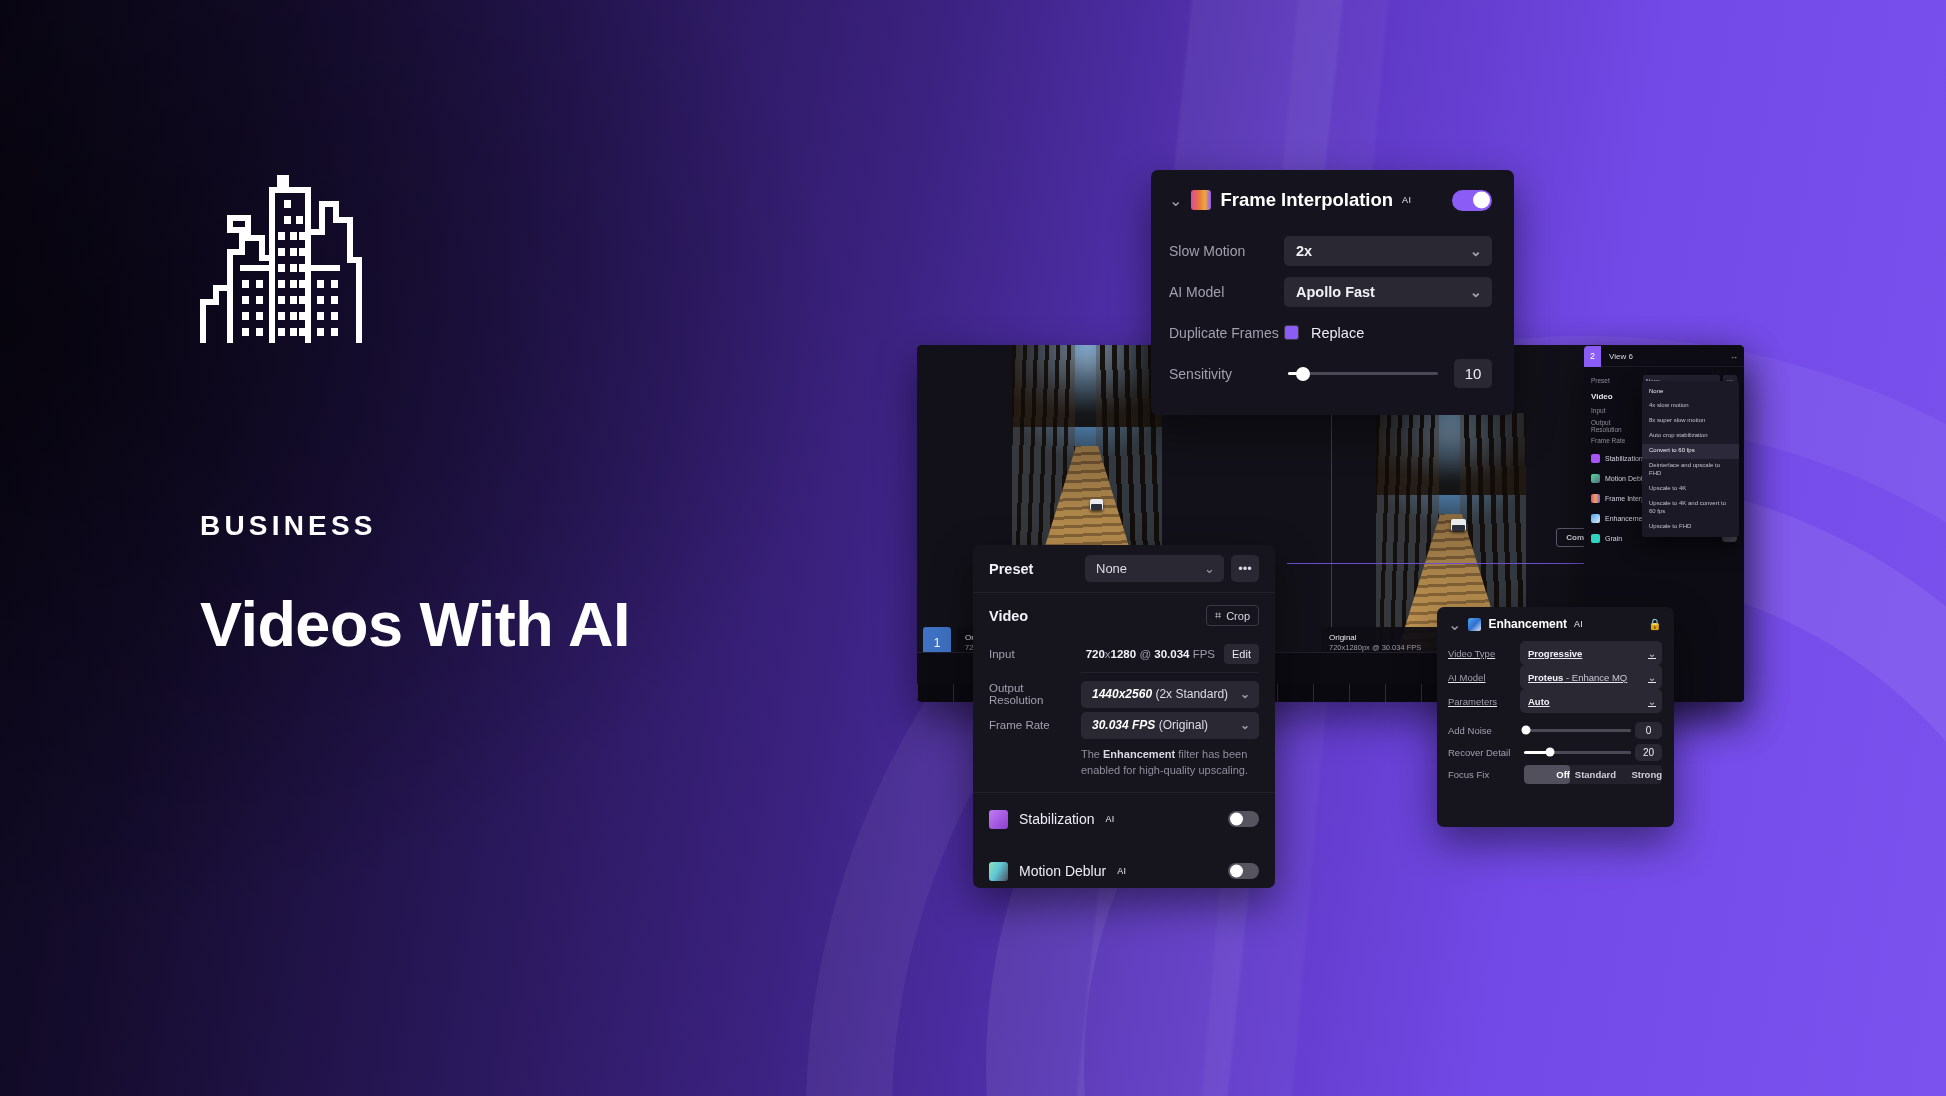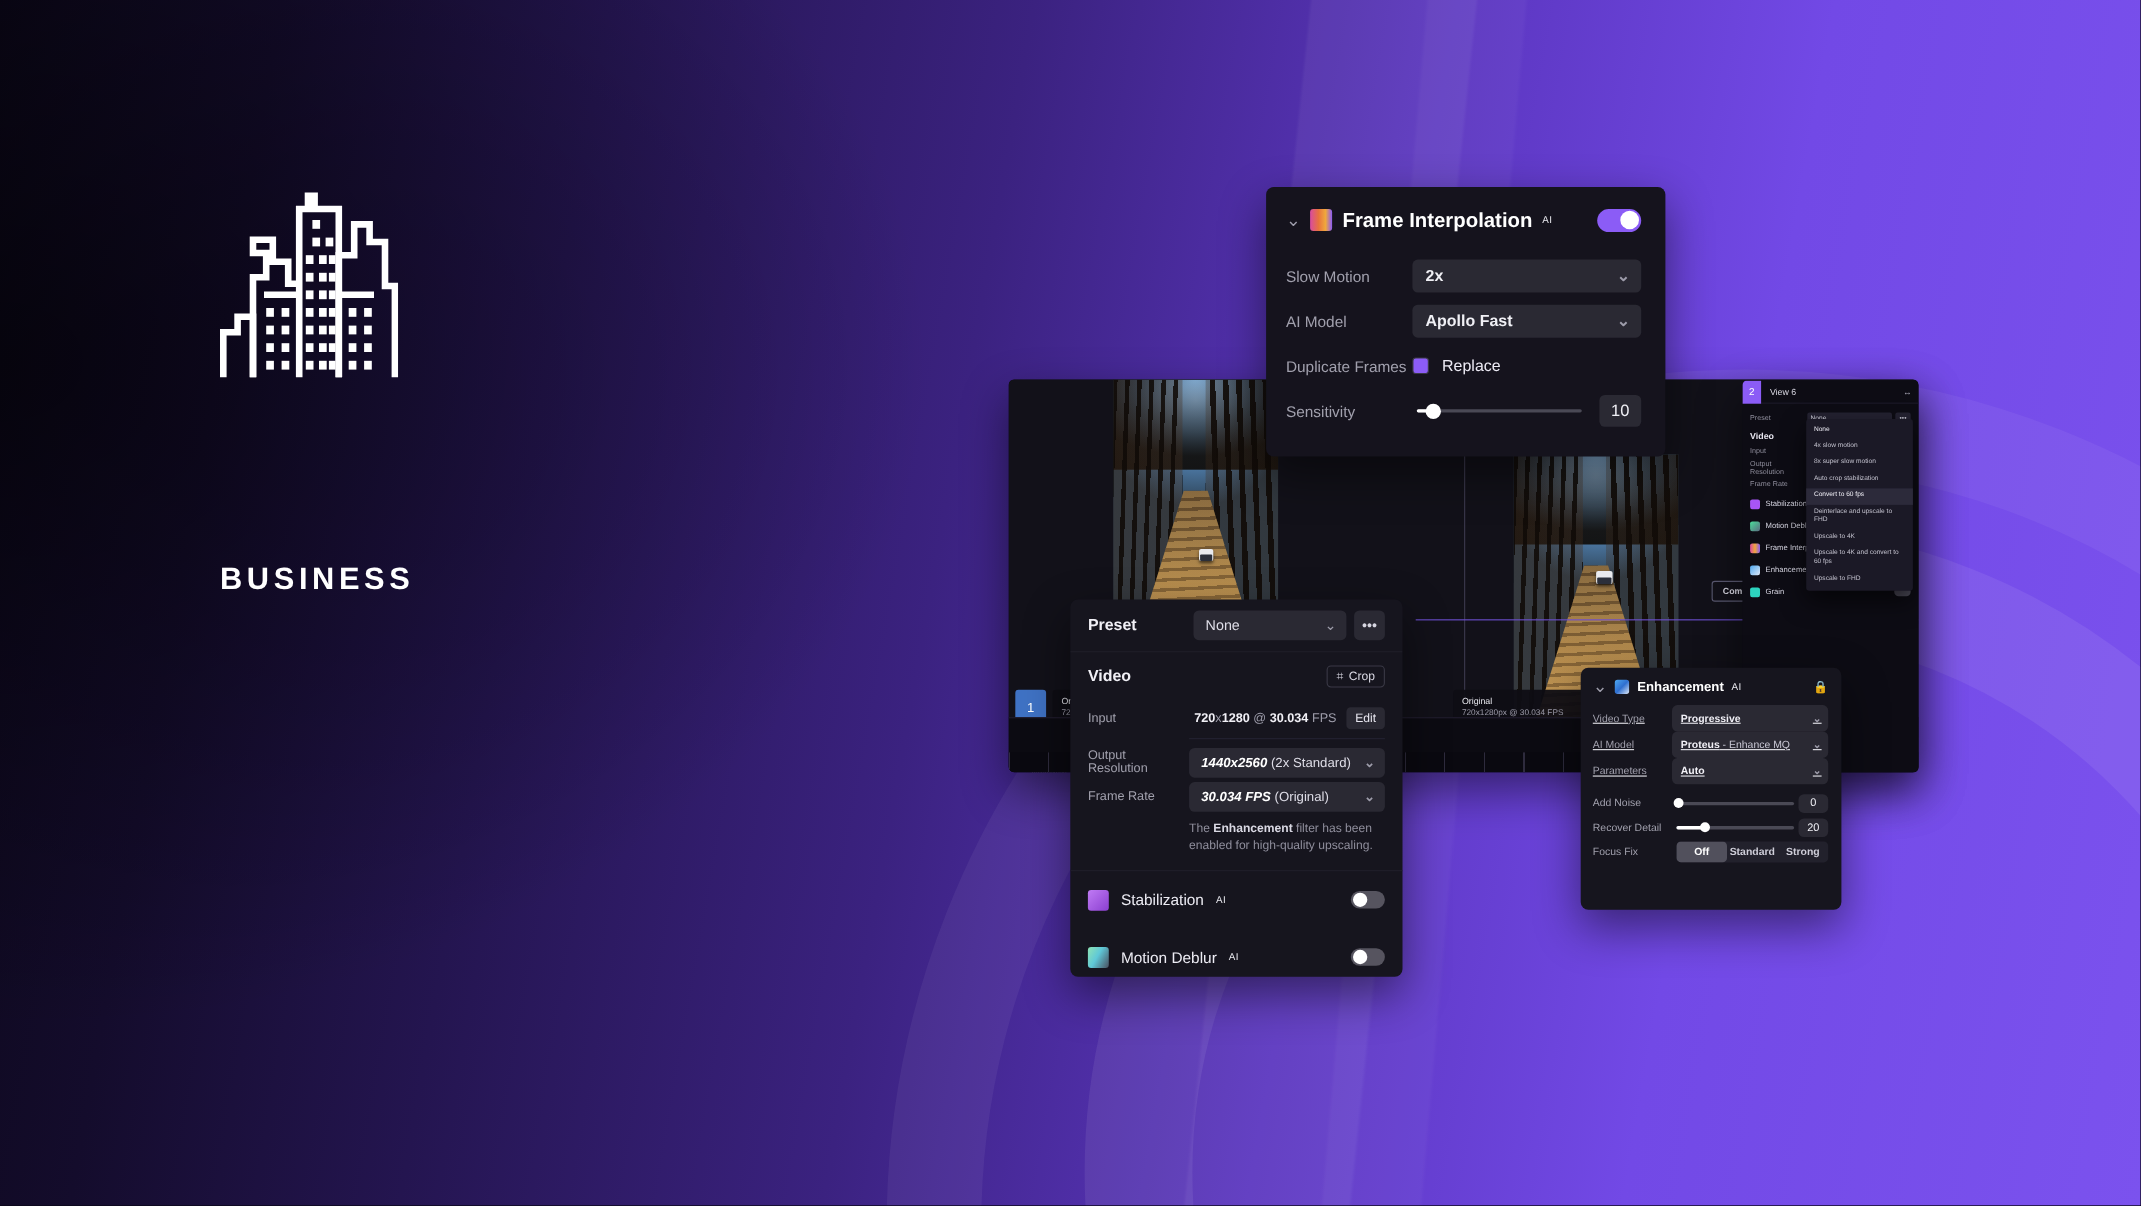--- a/index.html
+++ b/index.html
@@ -441,21 +441,21 @@
   .eh-row .select .sv i { font-style: normal; font-weight: normal; color: #c9c8d5; }
   .eh-srow { height: 22px; display: flex; align-items: center; gap: 4px; }
   .eh-srow .lbl { width: 72px; font-size: 9.5px; }
   .eh-track { flex: 1; }
   .eh-num { width: 27px; height: 17px; font-size: 10px; }
   .eh-seg {
     flex: 1; height: 19px; background: #22212c; border-radius: 4px;
     display: flex; align-items: center; overflow: hidden;
   }
   .eh-seg div {
-    flex: 1; text-align: center; font-size: 9.5px;
+    flex: 1; text-align: right; font-size: 9.5px;
     color: #cfced9; font-weight: bold; line-height: 19px;
   }
   .eh-seg div.on { background: #51505c; color: #ffffff; border-radius: 4px; }
 </style>
 </head>
 <body>
 
 <div class="bg-root">
   <div class="bg-band"></div>
   <div class="bg-band two"></div>
@@ -512,20 +512,21 @@
           <rect x="131" y="136" width="7" height="8"></rect>
         <rect x="117" y="152" width="7" height="8"></rect>
           <rect x="131" y="152" width="7" height="8"></rect>
         <rect x="117" y="168" width="7" height="8"></rect>
           <rect x="131" y="168" width="7" height="8"></rect>
       </g>
     </svg>
   </div>
   <div class="eyebrow">BUSINESS</div>
   <div class="headline">
+    <div>Videos With AI</div>
   </div>
 </div>
 
 <div class="panel" id="panel-preview">
   <div class="pv-stage">
     <div class="pv-divider"></div>
 
     <div class="thumb" id="thumb-left">
       <div class="sky"></div>
       <div class="canopy"></div>

